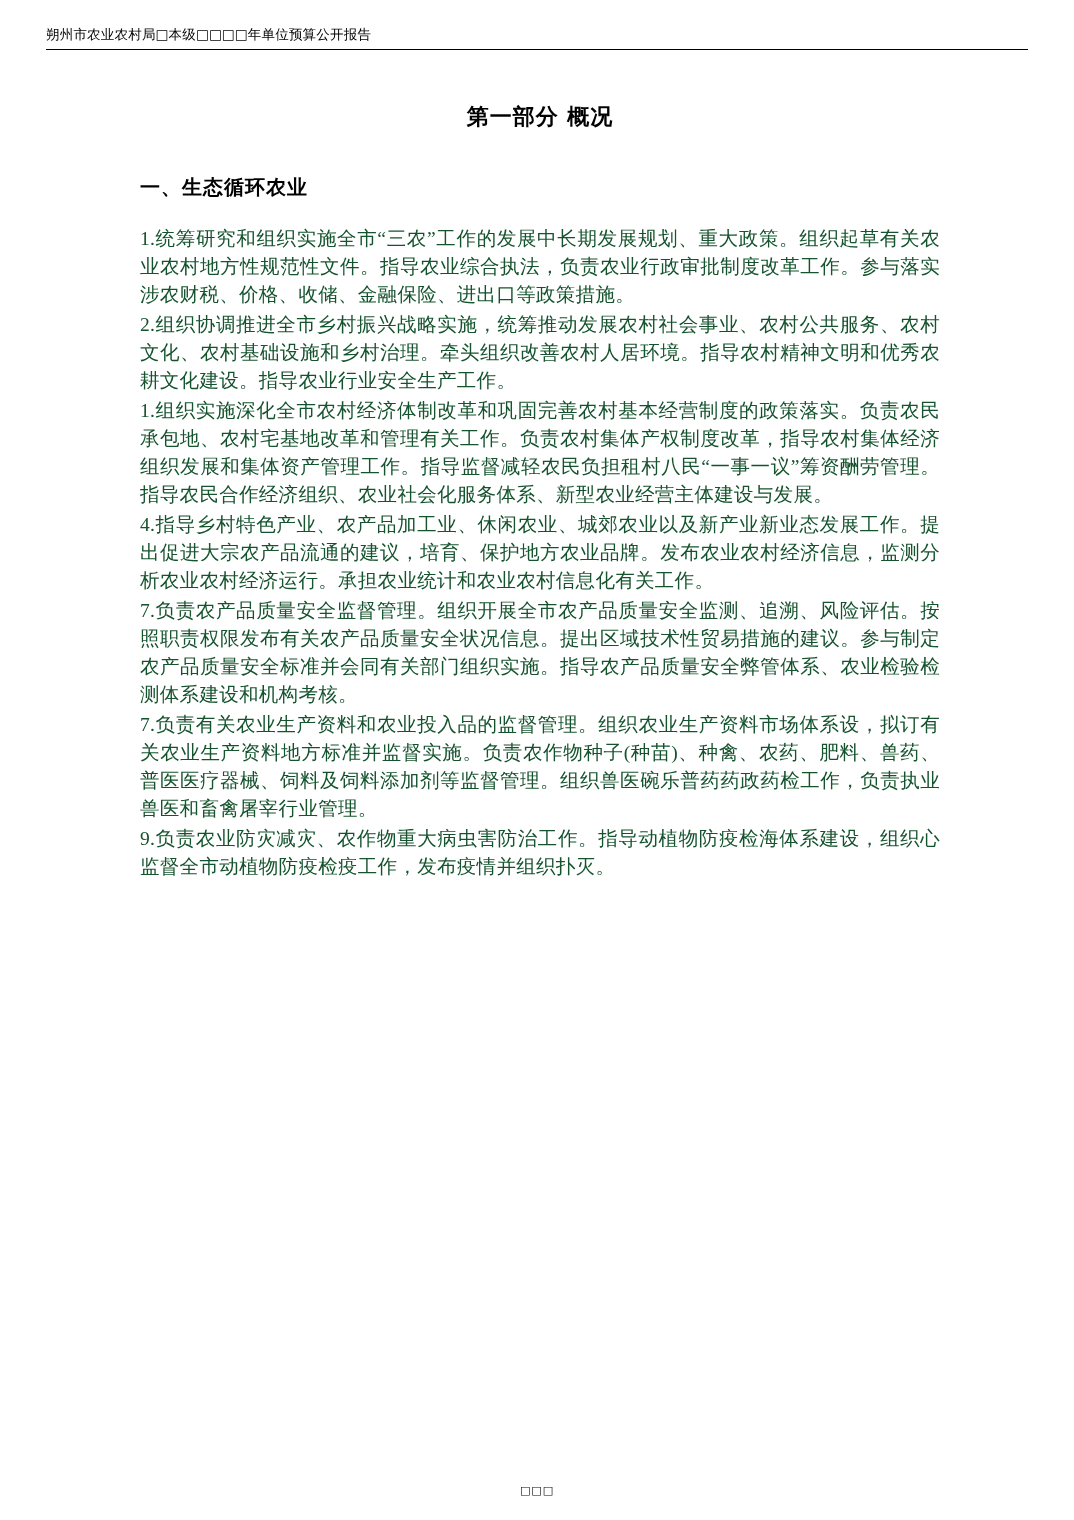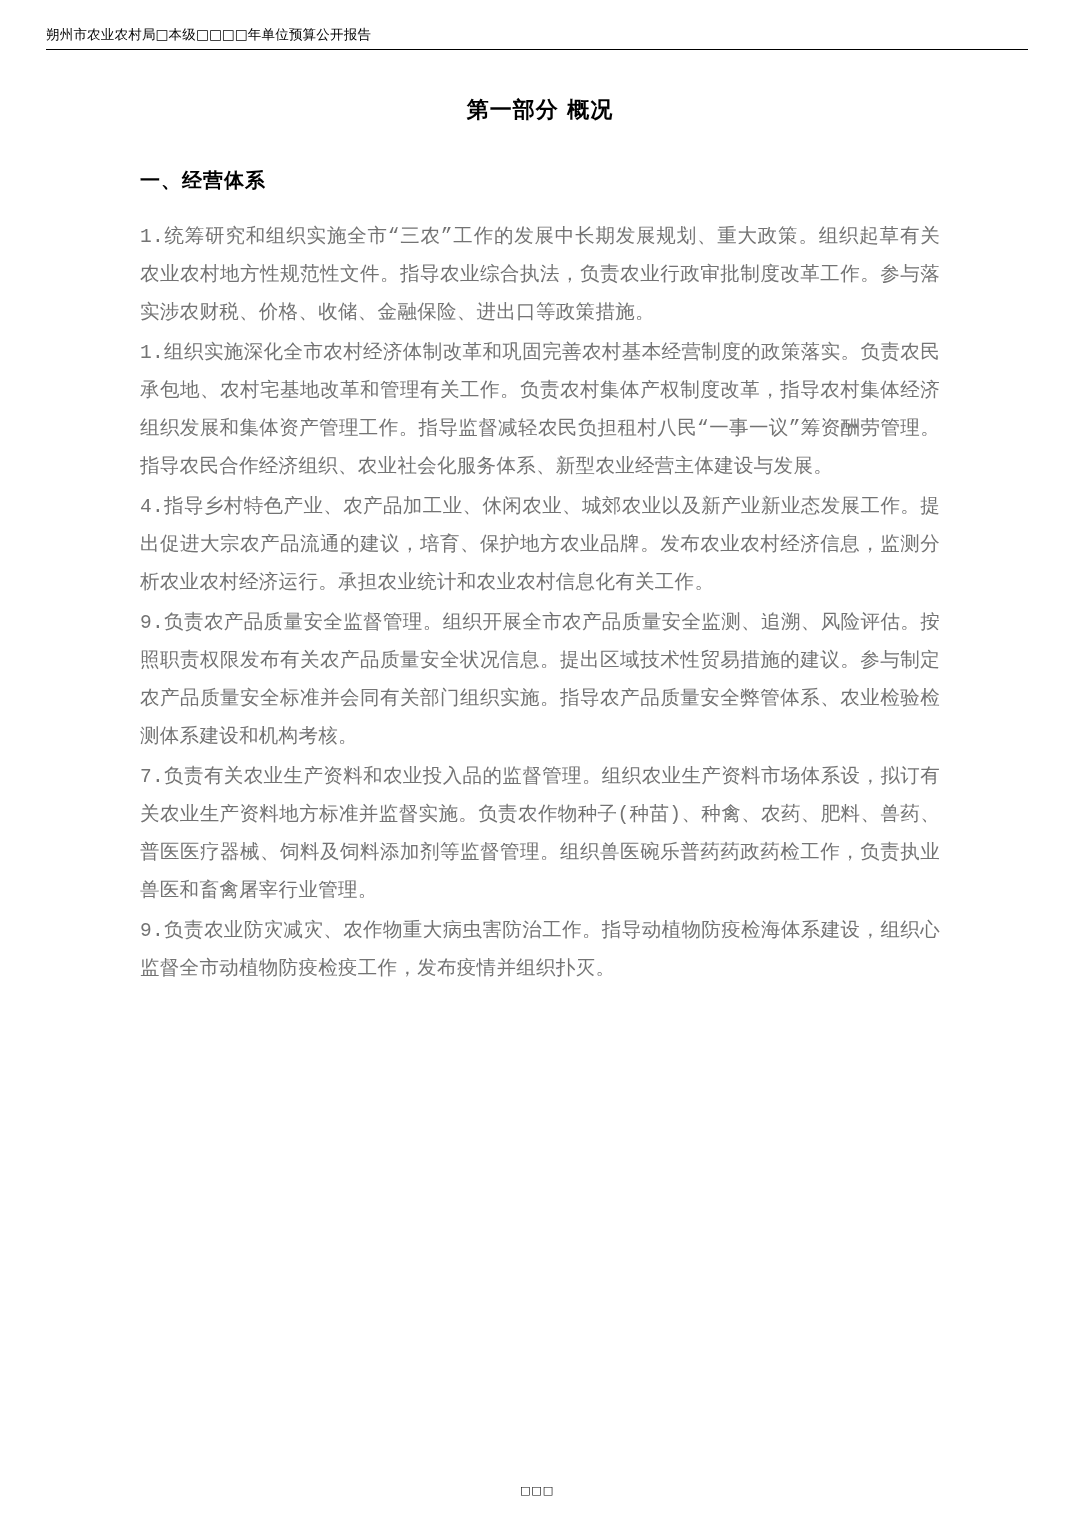--- a/index.html
+++ b/index.html
@@ -31,21 +31,21 @@
   .doc-header .header-text {
     font-family: "DejaVu Sans", sans-serif;
     font-size: 13.5px;
     letter-spacing: 0.2px;
     color: #000000;
     white-space: nowrap;
   }
   
   .content {
     position: absolute;
-    top: 95px;
+    top: 102px;
     left: 140px;
     width: 800px;
   }
   .part-title {
     text-align: center;
     font-family: "DejaVu Sans", sans-serif;
     font-weight: bold;
     font-size: 22px;
     letter-spacing: 1px;
     margin: 0 0 42px 0;
@@ -53,27 +53,27 @@
   }
   .section-title {
     font-family: "DejaVu Sans", sans-serif;
     font-weight: bold;
     font-size: 20px;
     letter-spacing: 1px;
     margin: 0 0 24px 0;
     color: #000000;
   }
   .para {
-    font-family: Liberation Mono, monospace;
+    font-family: Liberation Serif, serif;
     font-size: 19.5px;
-    line-height: 38px;
+    line-height: 28px;
     text-align: justify;
     text-justify: inter-ideograph;
     margin: 0 0 2px 0;
-    color: #737373;
+    color: #14532d;
     letter-spacing: 0.3px;
   }
   
   .doc-footer {
     position: absolute;
     bottom: 22px;
     left: 0;
     width: 1074px;
     text-align: center;
   }
@@ -88,26 +88,27 @@
 <body>
 
 <div class="page">
 
   <div class="doc-header">
     <div class="header-text">朔州市农业农村局□本级□□□□年单位预算公开报告</div>
   </div>
 
   <div class="content">
     <h1 class="part-title">第一部分 概况</h1>
-    <h2 class="section-title">一、经营体系</h2>
+    <h2 class="section-title">一、生态循环农业</h2>
 
     <p class="para">1.统筹研究和组织实施全市“三农”工作的发展中长期发展规划、重大政策。组织起草有关农业农村地方性规范性文件。指导农业综合执法，负责农业行政审批制度改革工作。参与落实涉农财税、价格、收储、金融保险、进出口等政策措施。</p>
+    <p class="para">2.组织协调推进全市乡村振兴战略实施，统筹推动发展农村社会事业、农村公共服务、农村文化、农村基础设施和乡村治理。牵头组织改善农村人居环境。指导农村精神文明和优秀农耕文化建设。指导农业行业安全生产工作。</p>
     <p class="para">1.组织实施深化全市农村经济体制改革和巩固完善农村基本经营制度的政策落实。负责农民承包地、农村宅基地改革和管理有关工作。负责农村集体产权制度改革，指导农村集体经济组织发展和集体资产管理工作。指导监督减轻农民负担租村八民“一事一议”筹资酬劳管理。指导农民合作经济组织、农业社会化服务体系、新型农业经营主体建设与发展。</p>
     <p class="para">4.指导乡村特色产业、农产品加工业、休闲农业、城郊农业以及新产业新业态发展工作。提出促进大宗农产品流通的建议，培育、保护地方农业品牌。发布农业农村经济信息，监测分析农业农村经济运行。承担农业统计和农业农村信息化有关工作。</p>
-    <p class="para">9.负责农产品质量安全监督管理。组织开展全市农产品质量安全监测、追溯、风险评估。按照职责权限发布有关农产品质量安全状况信息。提出区域技术性贸易措施的建议。参与制定农产品质量安全标准并会同有关部门组织实施。指导农产品质量安全弊管体系、农业检验检测体系建设和机构考核。</p>
+    <p class="para">7.负责农产品质量安全监督管理。组织开展全市农产品质量安全监测、追溯、风险评估。按照职责权限发布有关农产品质量安全状况信息。提出区域技术性贸易措施的建议。参与制定农产品质量安全标准并会同有关部门组织实施。指导农产品质量安全弊管体系、农业检验检测体系建设和机构考核。</p>
     <p class="para">7.负责有关农业生产资料和农业投入品的监督管理。组织农业生产资料市场体系设，拟订有关农业生产资料地方标准并监督实施。负责农作物种子(种苗)、种禽、农药、肥料、兽药、普医医疗器械、饲料及饲料添加剂等监督管理。组织兽医碗乐普药药政药检工作，负责执业兽医和畜禽屠宰行业管理。</p>
     <p class="para">9.负责农业防灾减灾、农作物重大病虫害防治工作。指导动植物防疫检海体系建设，组织心监督全市动植物防疫检疫工作，发布疫情并组织扑灭。</p>
   </div>
 
   <div class="doc-footer">
     <span class="page-num">□□□</span>
   </div>
 
 </div>
 

